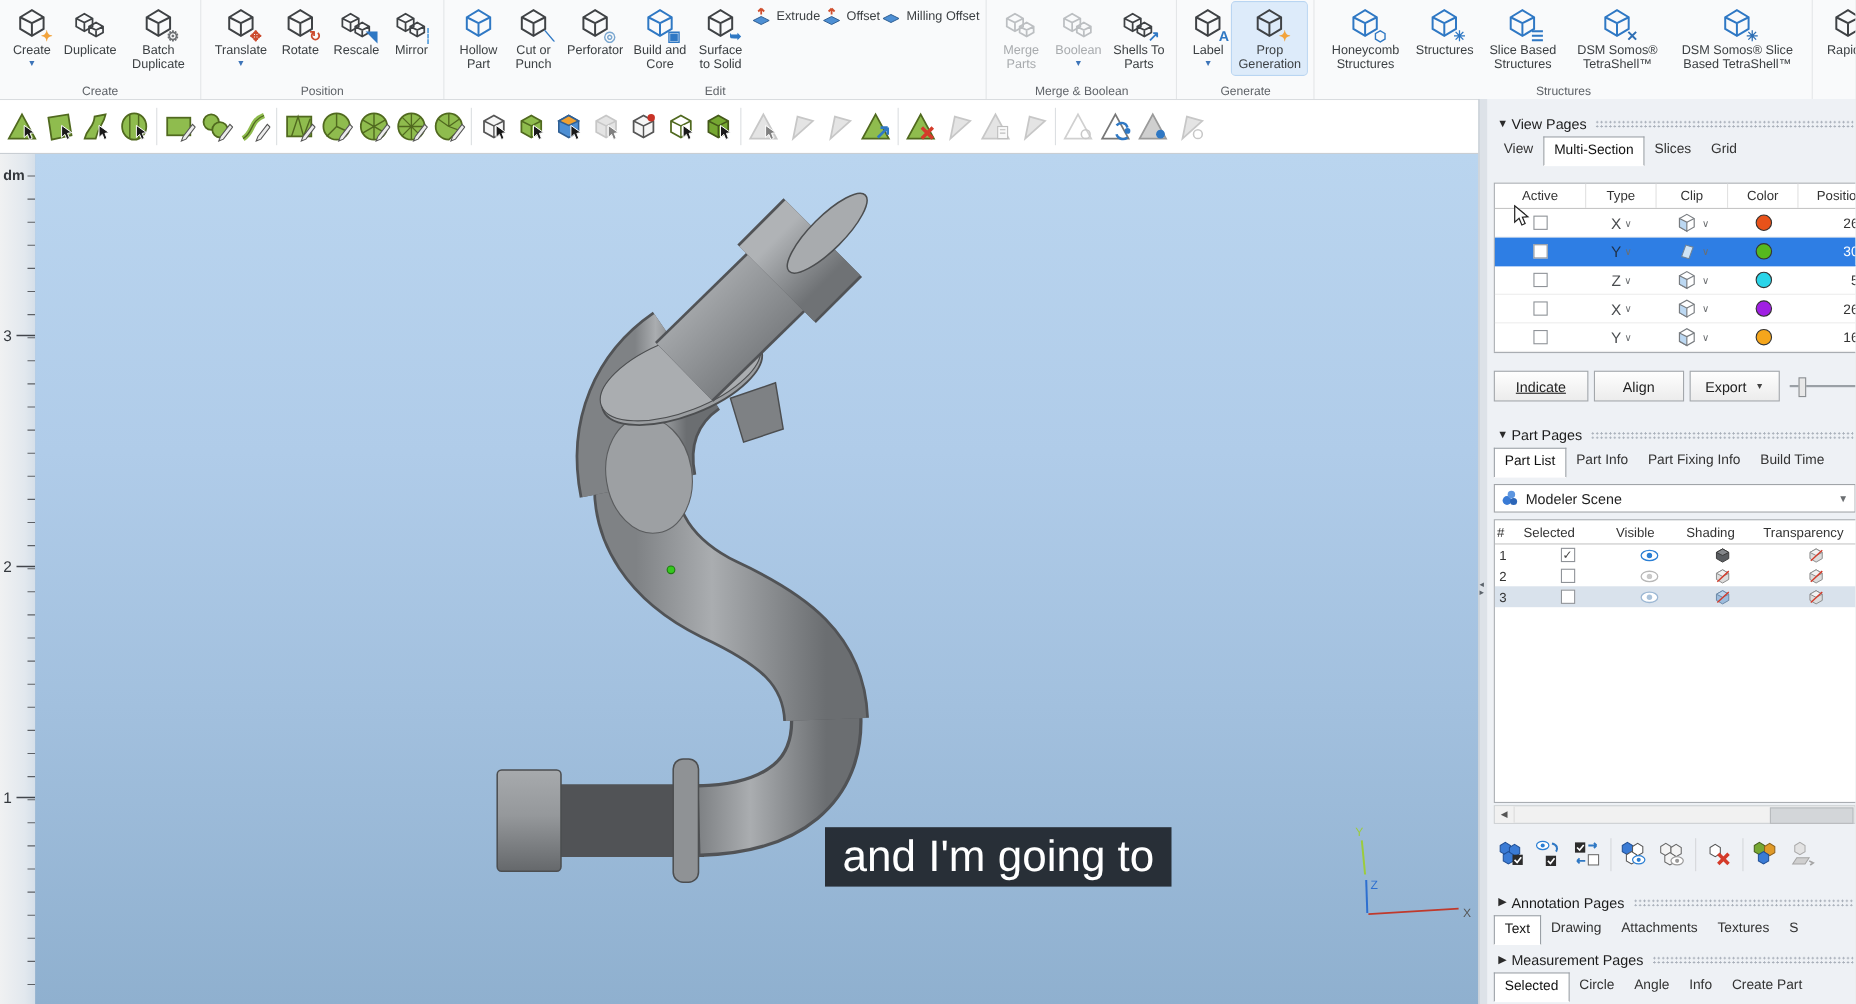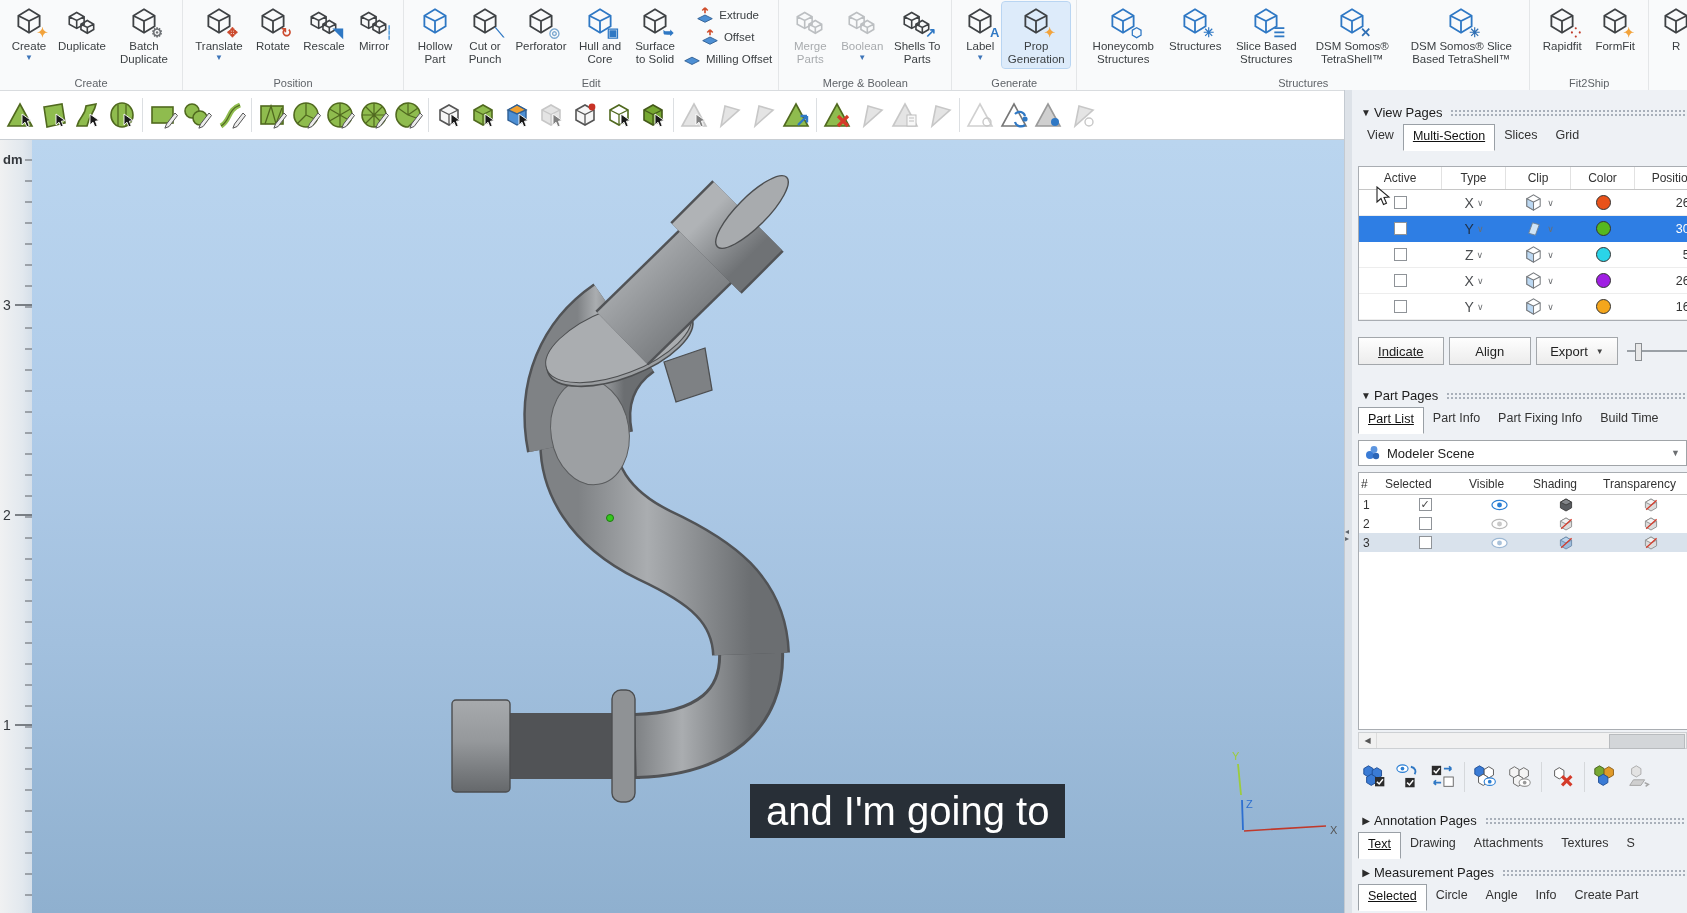--- a/index.html
+++ b/index.html
@@ -17,21 +17,21 @@
          padding:2px 1px;border-radius:3px;flex:0 0 auto;}
   .ritem.hl{background:#ddebfa;outline:1px solid #b9d5f2;}
   .ricon{width:34px;height:34px;position:relative;color:#3f4245;}
   .ricon svg{width:34px;height:34px;}
   .ricon .accent{position:absolute;right:-2px;bottom:-1px;font-size:13px;font-weight:bold;line-height:1;}
   .rlabel{font-size:11.5px;color:#3c4043;line-height:1.15;margin-top:2px;}
   .ritem.dis .rlabel{color:#a8abae;}
   .ritem.dis .ricon{color:#bcbfc2;}
   .rdrop{font-size:8px;color:#3d74b8;line-height:1;margin-top:1px;}
   .ic-blue{color:#2f78c4;}
-  .rstack{display:flex;flex-direction:column;justify-content:flex-start;padding-top:2px;align-items:center;}
+  .rstack{display:flex;flex-direction:row;justify-content:flex-start;padding-top:2px;align-items:center;}
   .rsrow{display:flex;align-items:center;height:22px;}
   .rsrow svg{width:20px;height:20px;margin-right:4px;}
   .rsrow span{font-size:11.5px;color:#3c4043;white-space:nowrap;}
   
   #toolbar2{position:absolute;left:0;top:91px;width:1344px;height:49px;background:#ffffff;
             border-bottom:1px solid #c9ced3;display:flex;align-items:center;padding-left:3px;box-sizing:border-box;}
   .t2btn{width:34px;height:38px;display:flex;align-items:center;justify-content:center;flex:0 0 auto;}
   .t2btn svg{width:30px;height:30px;}
   .t2sep{width:1px;height:34px;background:#dcdfe2;margin:0 3px;flex:0 0 auto;}
   
@@ -50,21 +50,21 @@
   
   #panel{position:absolute;left:1352px;top:90px;width:335px;height:823px;background:#eef1f5;
          overflow:hidden;padding:12px 0 0 6px;box-sizing:border-box;font-size:12.5px;color:#222;}
   .sechead{display:flex;align-items:center;height:20px;margin-bottom:2px;}
   .sechead .tri{width:16px;font-size:10px;color:#2b2b2b;text-align:center;flex:0 0 auto;}
   .sechead .stitle{font-size:13px;color:#1c1c1c;margin-right:8px;white-space:nowrap;}
   .sechead .leader{flex:1 1 auto;height:7px;margin-right:2px;
       background-image:radial-gradient(#a9b0ba 0.9px, transparent 1px);background-size:4px 4px;}
   .tabs{display:flex;height:27px;margin-bottom:0px;}
   .tab{padding:4px 9px 5px 9px;font-size:12.5px;color:#333;white-space:nowrap;flex:0 0 auto;}
-  .tab.active{background:#fff;border:1px solid #9aa0a6;border-bottom:1px solid #fff;color:#111;text-decoration:underline;}
+  .tab.active{background:#fff;border:1px solid #9aa0a6;border-bottom:1px solid #fff;color:#111;}
   
   .mstable{width:352px;background:#fff;border:1px solid #a9adb2;margin-top:15px;}
   .msrow{display:grid;grid-template-columns:83px 64px 65px 64px 76px;height:25px;align-items:center;
          border-bottom:1px solid #ededed;}
   .msrow.head{height:22px;border-bottom:1px solid #c6c6c6;color:#333;}
   .msrow.head > div{border-right:1px solid #e2e2e2;height:100%;display:flex;align-items:center;justify-content:center;font-size:12px;}
   .msrow.head > div:last-child{border-right:none;}
   .mscell{display:flex;align-items:center;justify-content:center;height:100%;}
   .msrow.sel{background:#2e7ee4;border-bottom:1px solid #2e7ee4;color:#fff;}
   .cb{width:13px;height:13px;background:#fff;border:1px solid #8f9398;display:inline-flex;
@@ -224,21 +224,21 @@
           <div class="ritem" style="width: 60px;">
             <div class="ricon "><svg viewBox="0 0 32 32">
                 <use href="#i-cube"></use>
               </svg><span class="accent" style="color:#7aa7d0">◎</span></div>
             <div class="rlabel">Perforator</div>
           </div>
           <div class="ritem" style="width: 54px;">
             <div class="ricon ic-blue"><svg viewBox="0 0 32 32">
                 <use href="#i-cube"></use>
               </svg><span class="accent" style="color:#2f78c4">▣</span></div>
-            <div class="rlabel">Hull and Core</div>
+            <div class="rlabel">Build and Core</div>
           </div>
           <div class="ritem" style="width: 52px;">
             <div class="ricon "><svg viewBox="0 0 32 32">
                 <use href="#i-cube"></use>
               </svg><span class="accent" style="color:#2f78c4">➥</span></div>
             <div class="rlabel">Surface to Solid</div>
           </div>
           <div class="rstack">
             <div class="rsrow">
               <svg viewBox="0 0 22 22">
@@ -665,21 +665,21 @@
     <g font-family="Liberation Sans, sans-serif" font-size="11">
       <path d="M 1244,831 L 1326,826" stroke="#c0392b" stroke-width="1.6" fill="none"></path>
       <text x="1330" y="834" fill="#555">X</text>
       <path d="M 1243,830 L 1242,800" stroke="#2d6fd0" stroke-width="1.8" fill="none"></path>
       <text x="1246" y="808" fill="#2d6fd0">Z</text>
       <path d="M 1241,795 L 1238,764" stroke="#9ccc3c" stroke-width="1.8" fill="none"></path>
       <text x="1232" y="760" fill="#9ccc3c">Y</text>
     </g>
   </svg>
 
-  <div class="caption" style="left:750px;top:784px;">and I'm going to</div>
+  <div class="caption" style="left:750px;top:752px;">and I'm going to</div>
 
   <div id="splitter">
       <div class="grip">◂<br>▸</div>
     </div>
 
   <div id="panel">
 
     <div class="sechead">
       <span class="tri">▼</span>
       <span class="stitle">View Pages</span>

